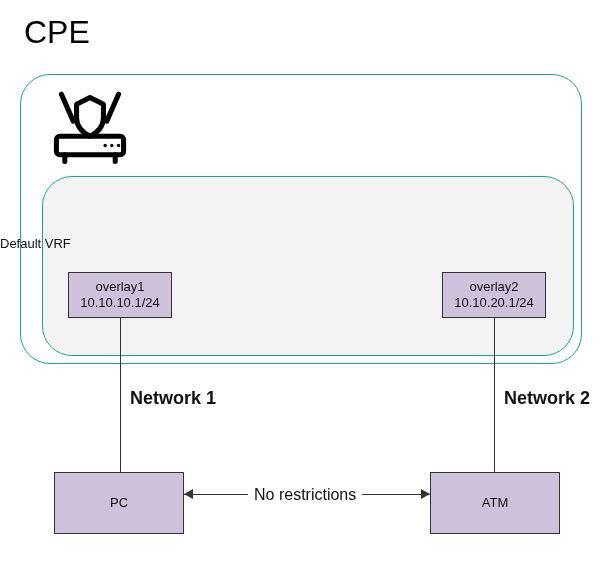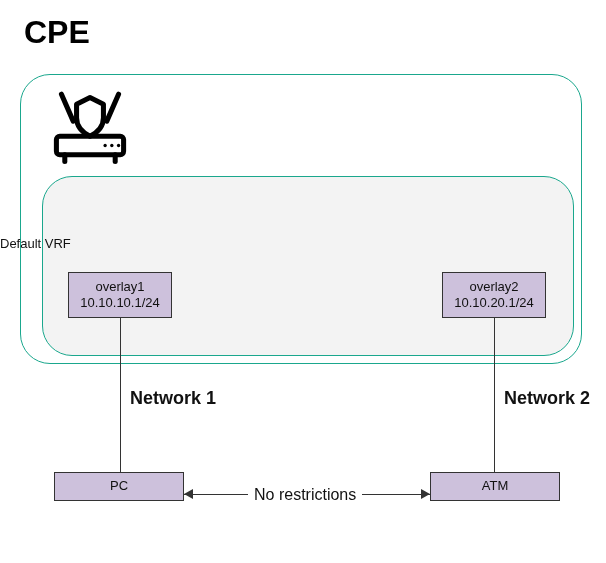--- a/index.html
+++ b/index.html
@@ -10,21 +10,21 @@
     background: #fff;
     width: 606px;
     height: 563px;
     position: relative;
   }
   .title {
     position: absolute;
     top: 14px;
     left: 24px;
     font-size: 32px;
-    font-weight: 700;
+    font-weight: 400;
     color: #000;
   }
   .outer-box {
     position: absolute;
     top: 74px;
     left: 20px;
     width: 562px;
     height: 290px;
     border: 1.5px solid #1aa78d;
     border-radius: 30px;
@@ -69,21 +69,21 @@
     line-height: 1.25;
     color: #111;
     text-align: center;
   }
   .iface-left  { top: 272px; left: 68px; }
   .iface-right { top: 272px; left: 442px; }
 
   .host-box {
     position: absolute;
     width: 130px;
-    height: 29px;
+    height: 62px;
     background: #cdc1dc;
     border: 1px solid #333;
     display: flex;
     flex-direction: column;
     align-items: center;
     justify-content: center;
     font-size: 13px;
     line-height: 1.25;
     color: #111;
     text-align: center;

